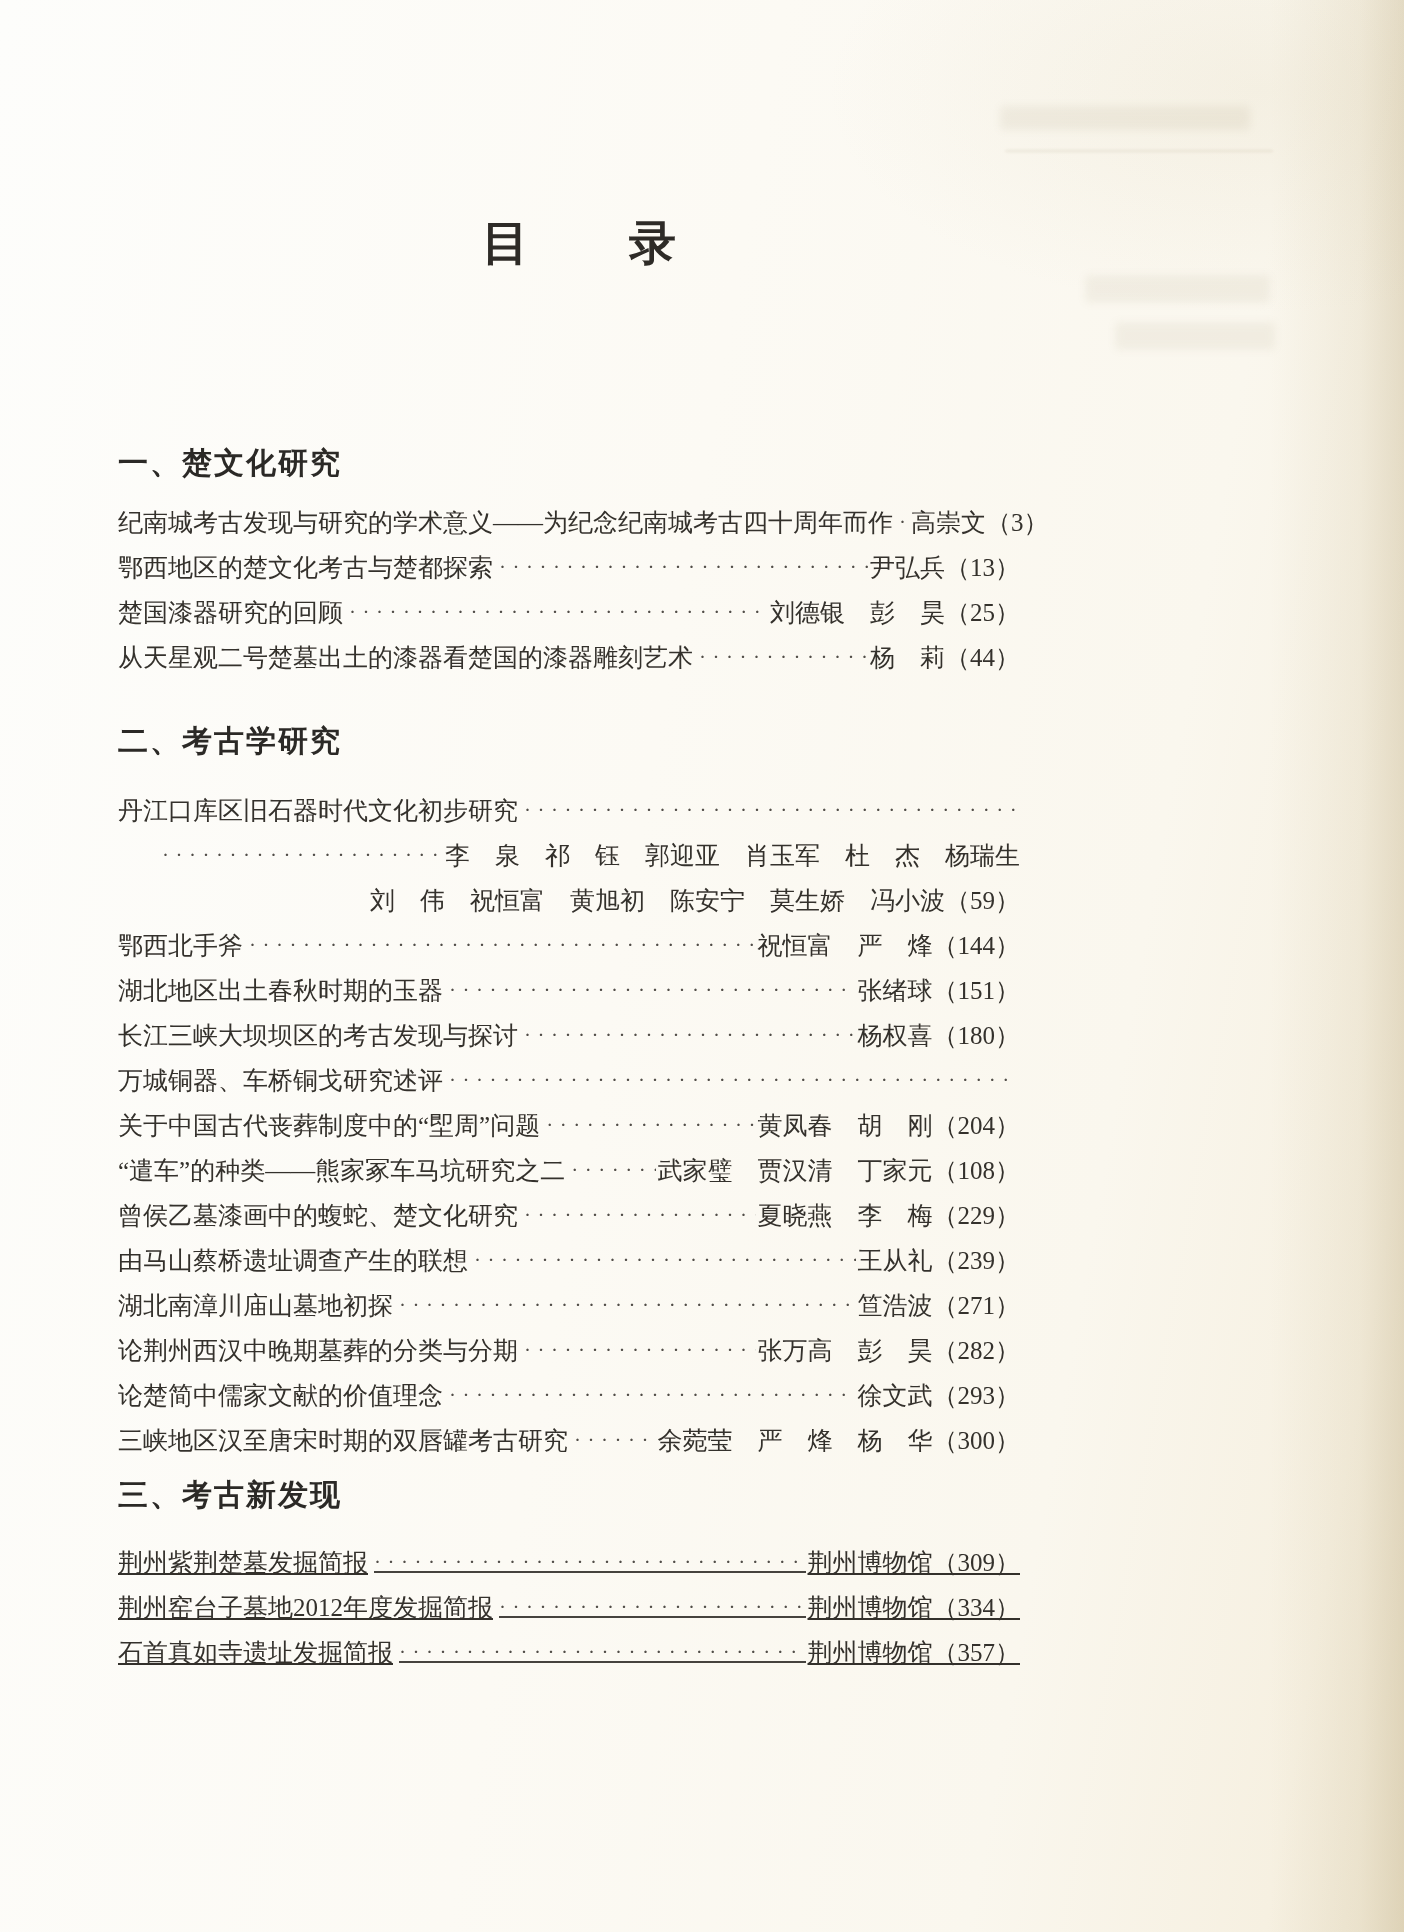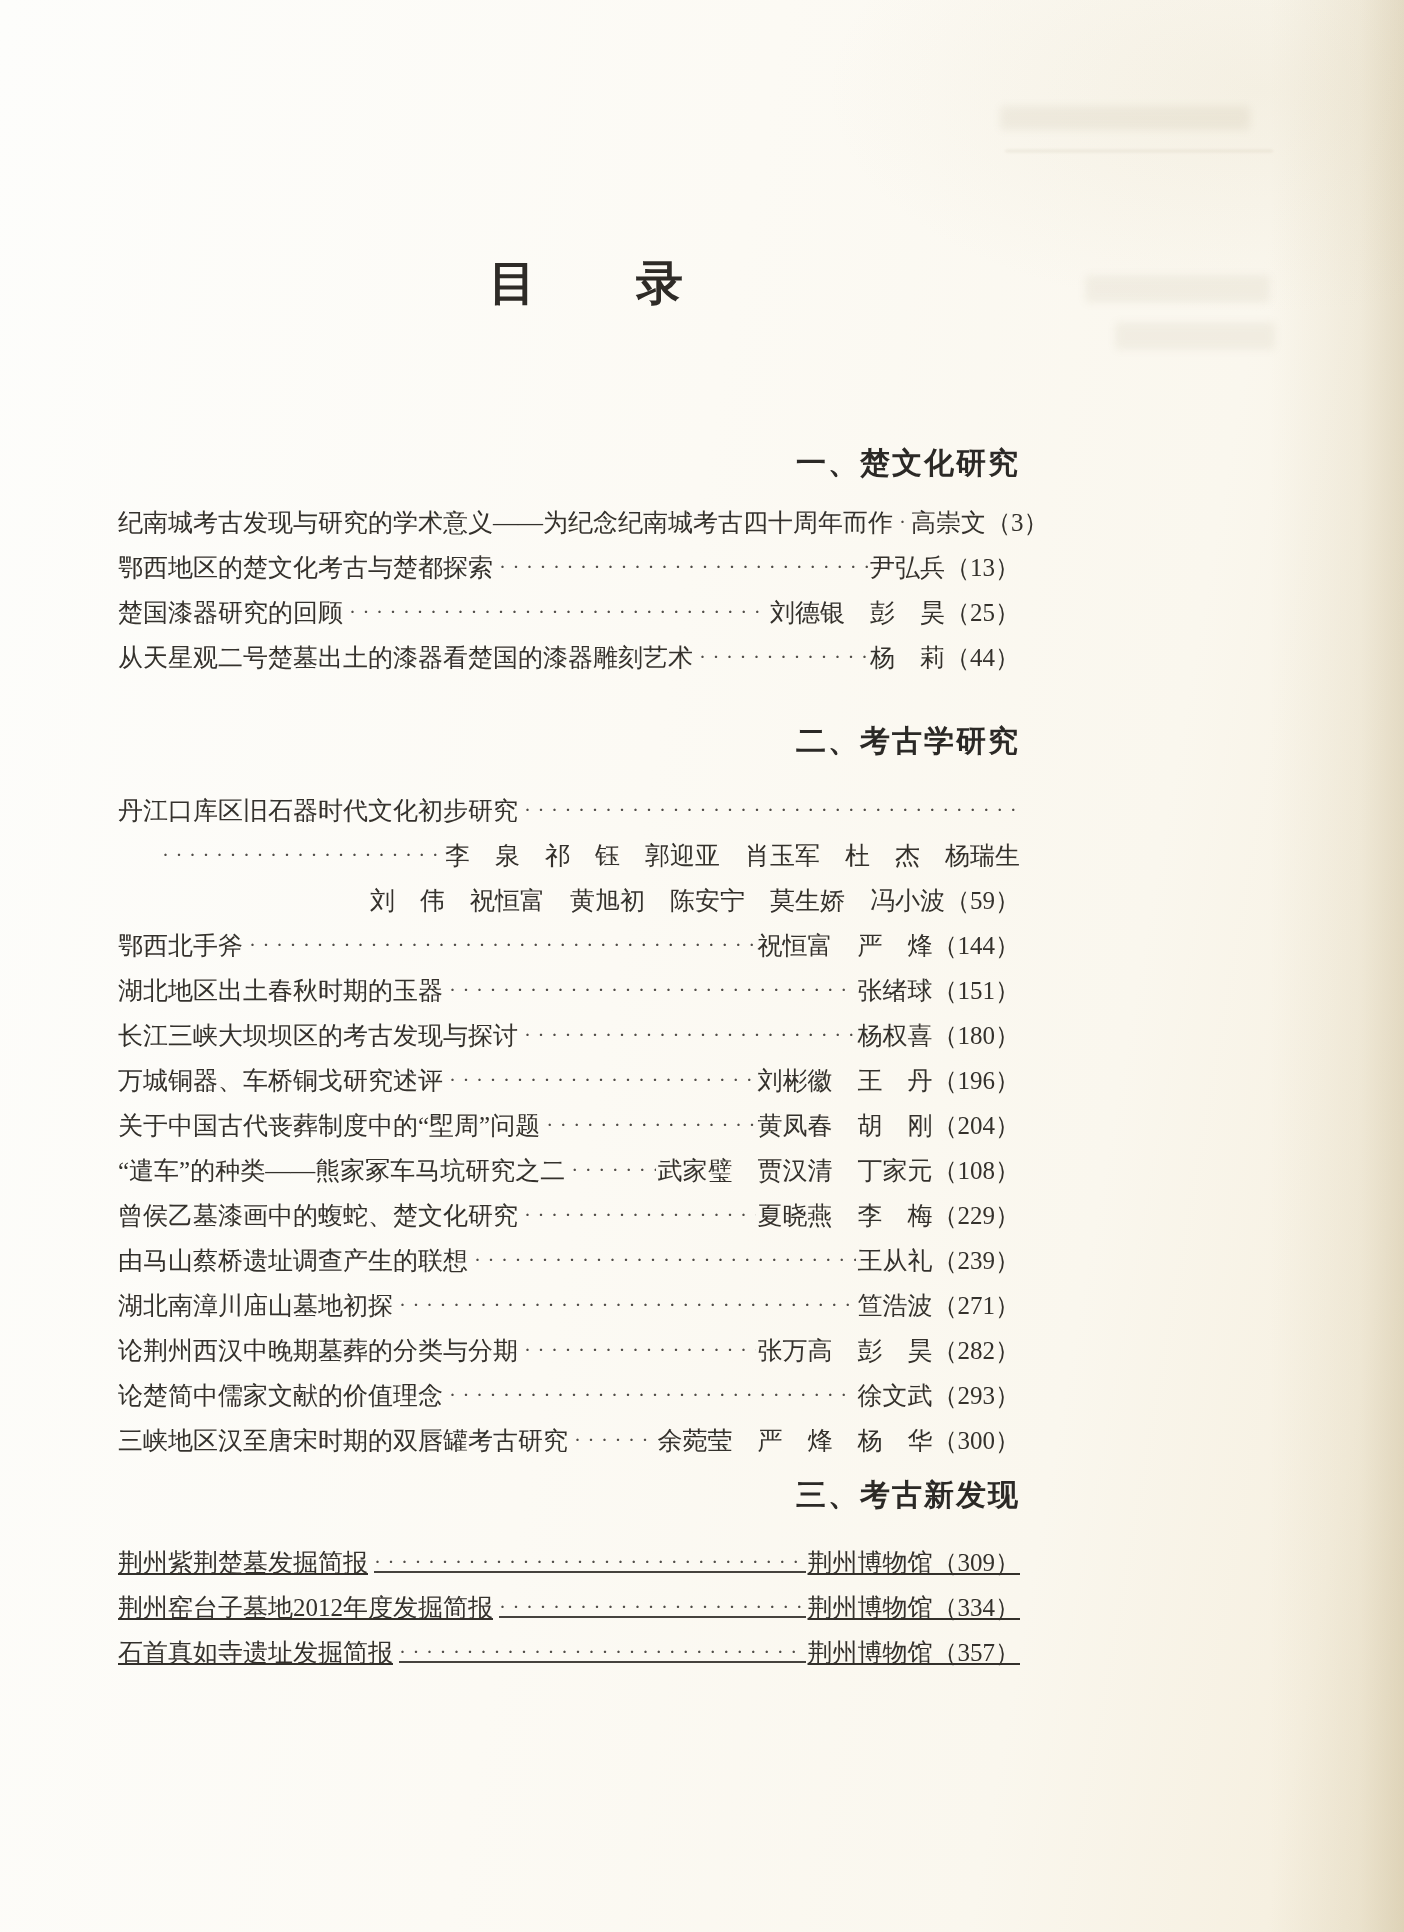--- a/index.html
+++ b/index.html
@@ -20,34 +20,33 @@
   
   .smudge {
     position: absolute; pointer-events: none;
     background: #9b8c68; filter: blur(4px); border-radius: 4px;
   }
   .smudge.rule { filter: blur(1.5px); }
 
   .toc { position: absolute; left: 118px; top: 0; width: 902px; }
 
   .page-title {
-    position: absolute; top: 212px; left: 18px; width: 100%;
+    position: absolute; top: 212px; left: 11px; width: 100%;
     text-align: center;
     font-size: 47px; font-weight: bold;
     letter-spacing: 2px;
     color: #2e2b27;
     white-space: pre;
-    margin-top: 40px;
   }
 
   .sections { position: absolute; top: 440px; left: 0; width: 100%; }
 
   .section h2 {
     margin: 0; height: 46px; line-height: 46px;
-    text-align: right;
+    text-align: left;
     font-family: "Liberation Sans", "DejaVu Sans", sans-serif;
     font-size: 30px; font-weight: bold; color: #2b2926;
     letter-spacing: 2px;
   }
   .sections .section:nth-child(1) { margin-top: 0; }
   .sections .section:nth-child(2) { margin-top: 38px; }
   .sections .section:nth-child(3) { margin-top: 9px; }
   .sections .section:nth-child(1) .entries { margin-top: 14px; }
   .sections .section:nth-child(2) .entries { margin-top: 24px; }
   .sections .section:nth-child(3) .entries { margin-top: 22px; text-decoration: underline; }
@@ -147,21 +146,20 @@
 
   <div class="row v-normal">
     <span class="t">长江三峡大坝坝区的考古发现与探讨</span>
     <span class="leader">································································································································································</span>
     <span class="tail">杨权喜（180）</span>
   </div>
 
   <div class="row v-normal">
     <span class="t">万城铜器、车桥铜戈研究述评</span>
     <span class="leader">································································································································································</span>
-    <span class="tail">刘彬徽　王　丹（196）</span>
   </div>
 
   <div class="row v-normal">
     <span class="t">关于中国古代丧葬制度中的“堲周”问题</span>
     <span class="leader">································································································································································</span>
     <span class="tail">黄凤春　胡　刚（204）</span>
   </div>
 
   <div class="row v-normal">
     <span class="t">“遣车”的种类——熊家冢车马坑研究之二</span>

